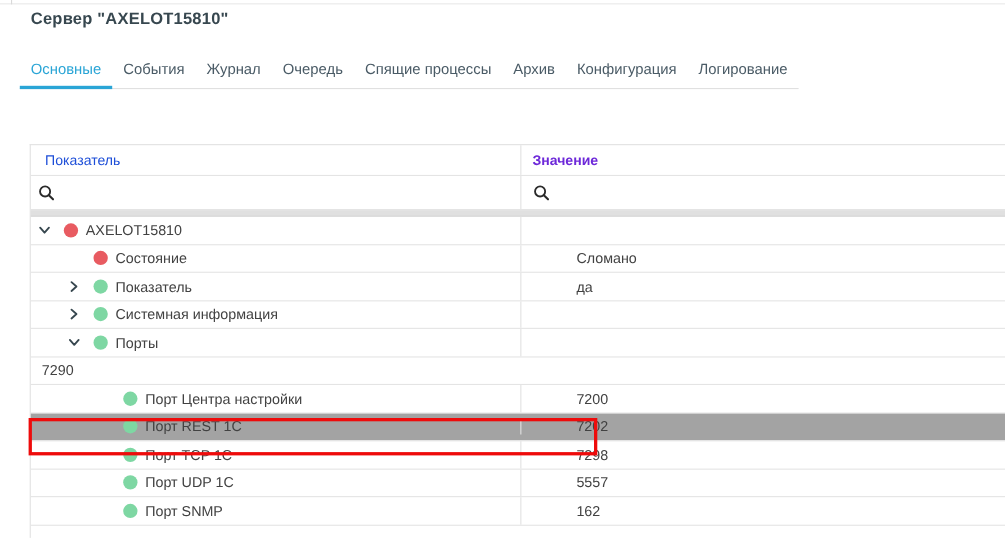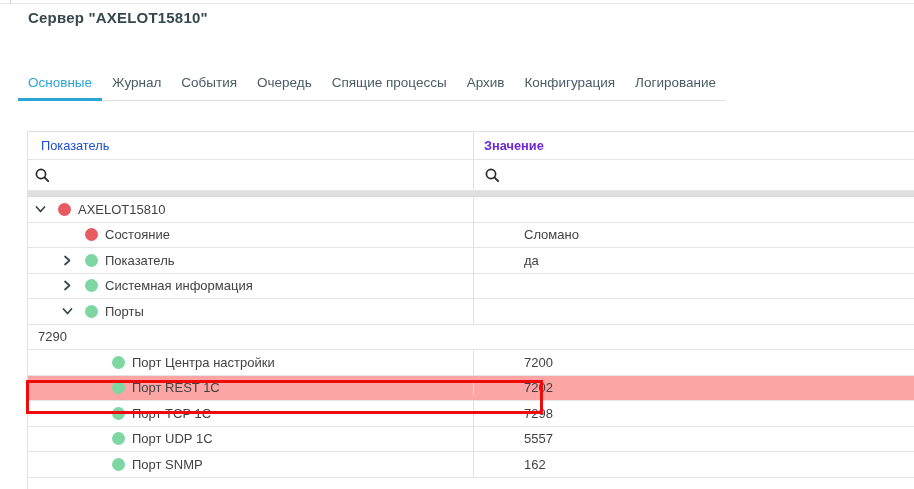--- a/index.html
+++ b/index.html
@@ -12,42 +12,42 @@
   .top-line{position:absolute;top:3px;left:0;width:914px;height:1px;background:#e9e9e9;}
   .top-tick{position:absolute;top:0;left:10px;width:1px;height:4px;background:#d9d9d9;}
 
   .page-title{
     position:absolute;top:9px;left:28px;
     font-size:15px;font-weight:bold;color:#37474f;letter-spacing:.2px;
   }
 
   
   .tabbar{
-    position:absolute;top:68px;left:18px;
+    position:absolute;top:48px;left:18px;
     display:flex;align-items:flex-end;
     border-bottom:1px solid #e0e0e0;
   }
   .tab{
     padding:7px 10px 8px 10px;
     font-size:13.5px;color:#4a5b66;cursor:pointer;white-space:nowrap;
     border-bottom:3px solid transparent;margin-bottom:-1px;
   }
   .tab.active{color:var(--accent);border-bottom-color:var(--accent);}
 
   
   .tree-table{
     position:absolute;top:131px;left:27px;right:0;bottom:0;
     border-top:1px solid #e2e2e2;border-left:1px solid #e2e2e2;
     box-sizing:border-box;font-size:13px;color:#424242;
   }
   .t-row{display:flex;align-items:stretch;border-bottom:1px solid #e4e4e4;box-sizing:border-box;}
   .t-row.hdr{height:28px;}
   .t-row.search{height:31px;}
   .t-row.data{height:25.5px;gap:40px;}
-  .t-row.data.hl{background:#fca5a5;align-items:center;}
+  .t-row.data.hl{background:#a3a3a3;align-items:center;}
   .section-divider{height:6px;background:#e0e0e0;border-bottom:1px solid #d8d8d8;box-sizing:border-box;}
 
   .c-name{
     width:446px;flex:0 0 446px;box-sizing:border-box;
     border-right:1px solid #e2e2e2;
     display:flex;align-items:center;overflow:hidden;
   }
   .c-value{flex:1;display:flex;align-items:center;padding-left:10px;overflow:hidden;}
 
   .hdr .c-name{padding-left:13px;font-size:12.8px;font-weight:normal;color:#1d4ed8;}
@@ -74,22 +74,22 @@
 </head>
 <body>
 
 <div class="top-line"></div>
 <div class="top-tick"></div>
 
 <div class="page-title">Сервер "AXELOT15810"</div>
 
 <div class="tabbar">
     <div class="tab active">Основные</div>
+    <div class="tab">События</div>
     <div class="tab">Журнал</div>
-    <div class="tab">События</div>
     <div class="tab">Очередь</div>
     <div class="tab">Спящие процессы</div>
     <div class="tab">Архив</div>
     <div class="tab">Конфигурация</div>
     <div class="tab">Логирование</div>
   </div>
 
 <div class="tree-table">
   <div class="t-row hdr">
     <div class="c-name">Показатель</div>

